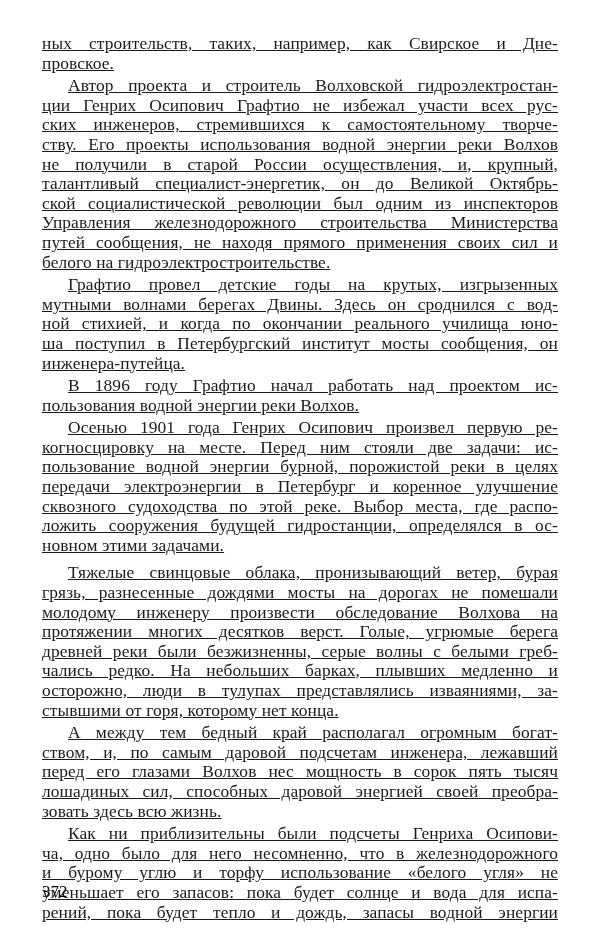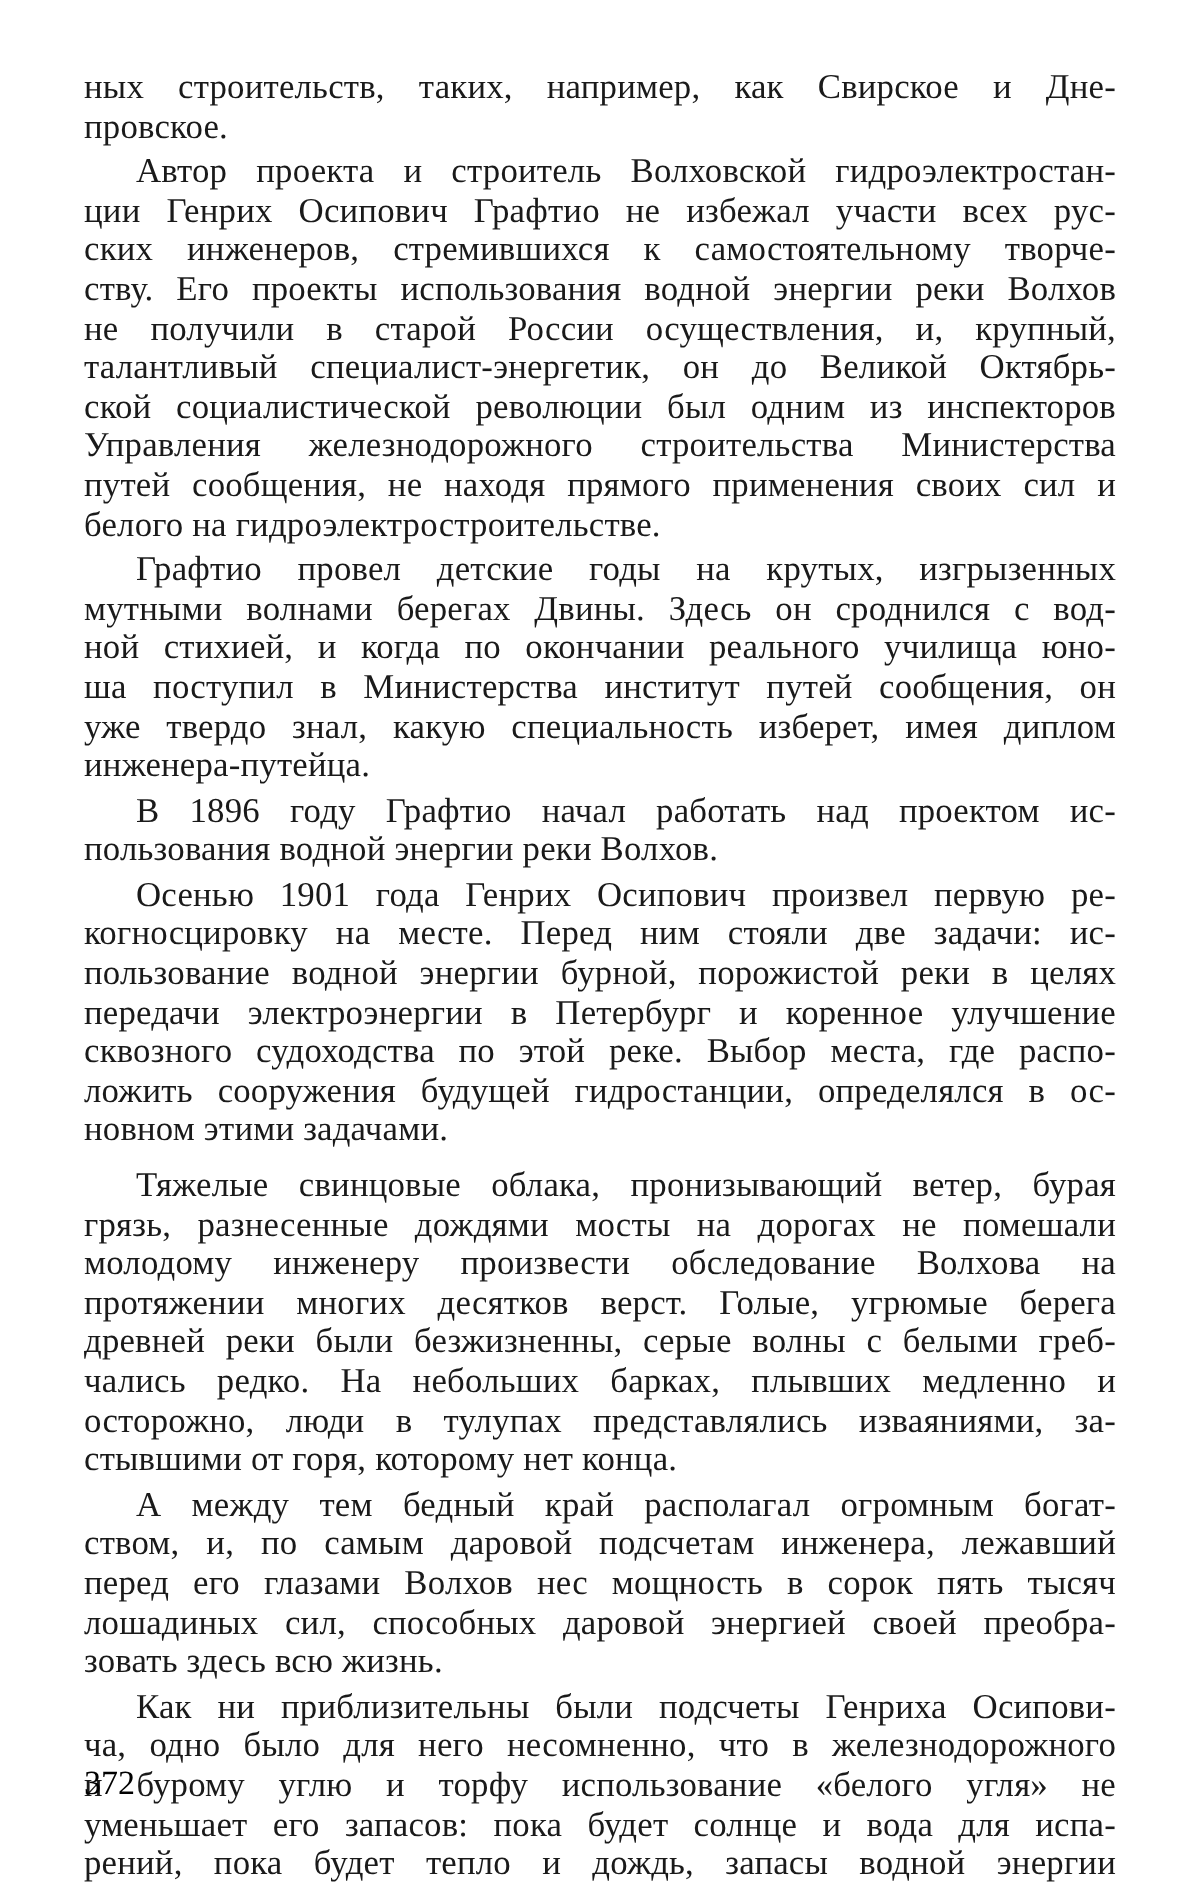--- a/index.html
+++ b/index.html
@@ -14,20 +14,21 @@
       line-height: 19.6px;
       color: #1a1a1a;
       letter-spacing: 0.1px;
     }
     .line {
       display: block;
       white-space: nowrap;
       text-align: justify;
       text-align-last: justify;
       height: 19.6px;
+      text-decoration: underline;
     }
     .line.last { text-align-last: left; }
     .line.indent { padding-left: 26px; }
     .para-gap { height: 3px; }
     .page-number {
       position: absolute;
       left: 42px;
       top: 882px;
       font-family: "Liberation Serif", "DejaVu Serif", serif;
       font-size: 17px;
@@ -53,22 +54,21 @@
     <span class="line">ской социалистической революции был одним из инспекторов</span>
     <span class="line">Управления железнодорожного строительства Министерства</span>
     <span class="line">путей сообщения, не находя прямого применения своих сил и</span>
     <span class="line last">белого на гидроэлектростроительстве.</span>
   </div>
   <div class="para-gap"></div>
   <div>
     <span class="line indent">Графтио провел детские годы на крутых, изгрызенных</span>
     <span class="line">мутными волнами берегах Двины. Здесь он сроднился с вод-</span>
     <span class="line">ной стихией, и когда по окончании реального училища юно-</span>
-    <span class="line">ша поступил в Министерства институт путей сообщения, он</span>
-    <span class="line">уже твердо знал, какую специальность изберет, имея диплом</span>
+    <span class="line">ша поступил в Петербургский институт мосты сообщения, он</span>
     <span class="line last">инженера-путейца.</span>
   </div>
   <div class="para-gap"></div>
   <div>
     <span class="line indent">В 1896 году Графтио начал работать над проектом ис-</span>
     <span class="line last">пользования водной энергии реки Волхов.</span>
   </div>
   <div class="para-gap"></div>
   <div>
     <span class="line indent">Осенью 1901 года Генрих Осипович произвел первую ре-</span>

